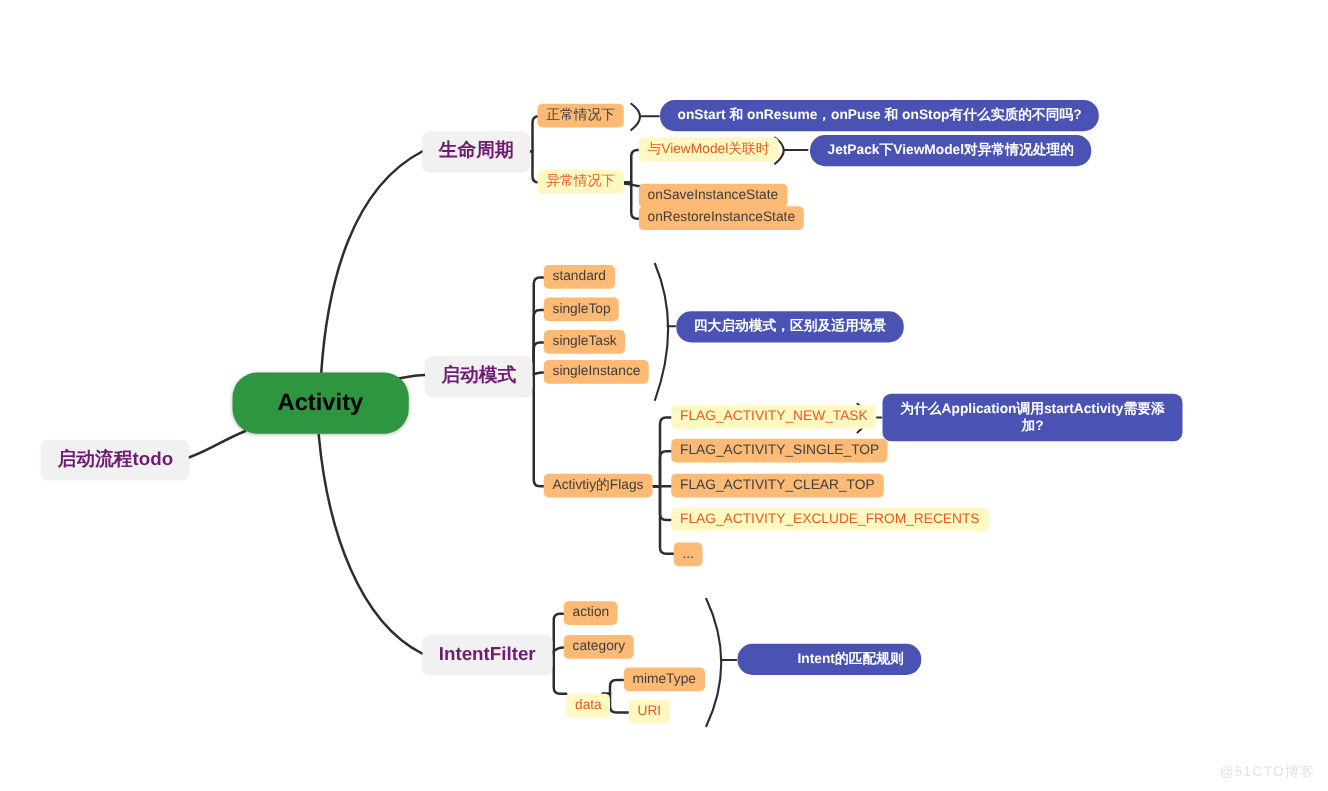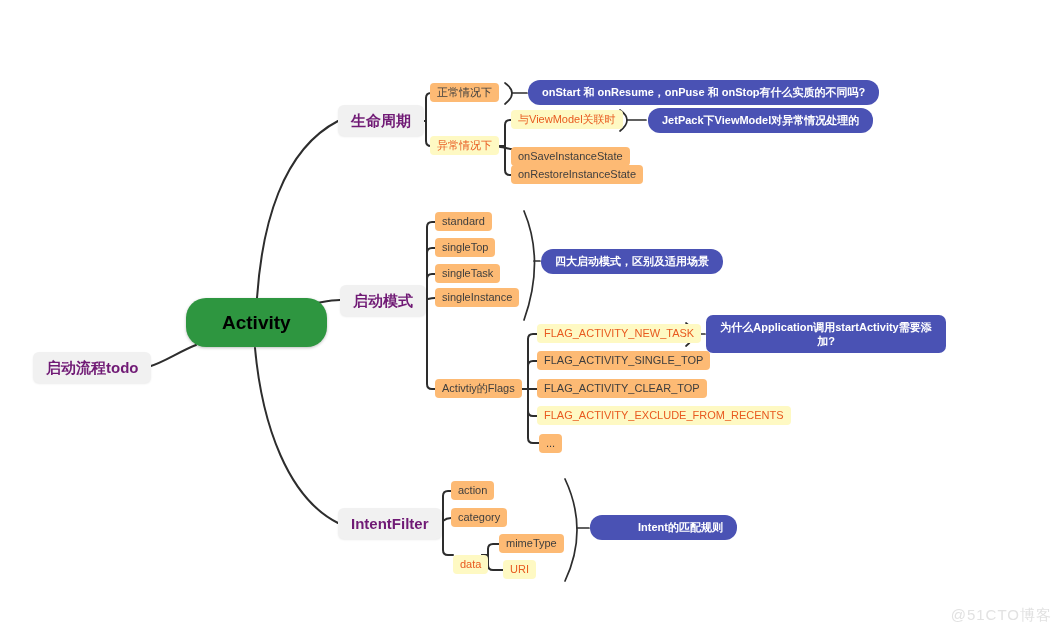--- a/index.html
+++ b/index.html
@@ -23,21 +23,21 @@
   .root{
     font-size:19px;font-weight:700;color:#000000;background:var(--root-green);
     border-radius:20px;padding:12px 36px;line-height:25px;box-shadow:0 1px 3px rgba(0,0,0,0.25);
   }
   .qbox{
     font-size:11px;font-weight:600;color:#fff;background:var(--accent-blue);
     border-radius:12px;padding:4px 14px;line-height:17px;text-align:center;
   }
   .qbox.small{font-size:11px;line-height:14px;padding:5px 10px;white-space:normal;width:240px;border-radius:7px;}
   .watermark{
-    position:absolute;right:10px;bottom:8px;font-size:15px;color:#e2e2e2;letter-spacing:1px;
+    position:absolute;right:10px;bottom:8px;font-size:11px;color:#e2e2e2;letter-spacing:1px;
   }
 </style>
 </head>
 <body>
 
 <div class="canvas">
 
   <svg class="wires" viewBox="0 0 1062 633">
 
     <g>

